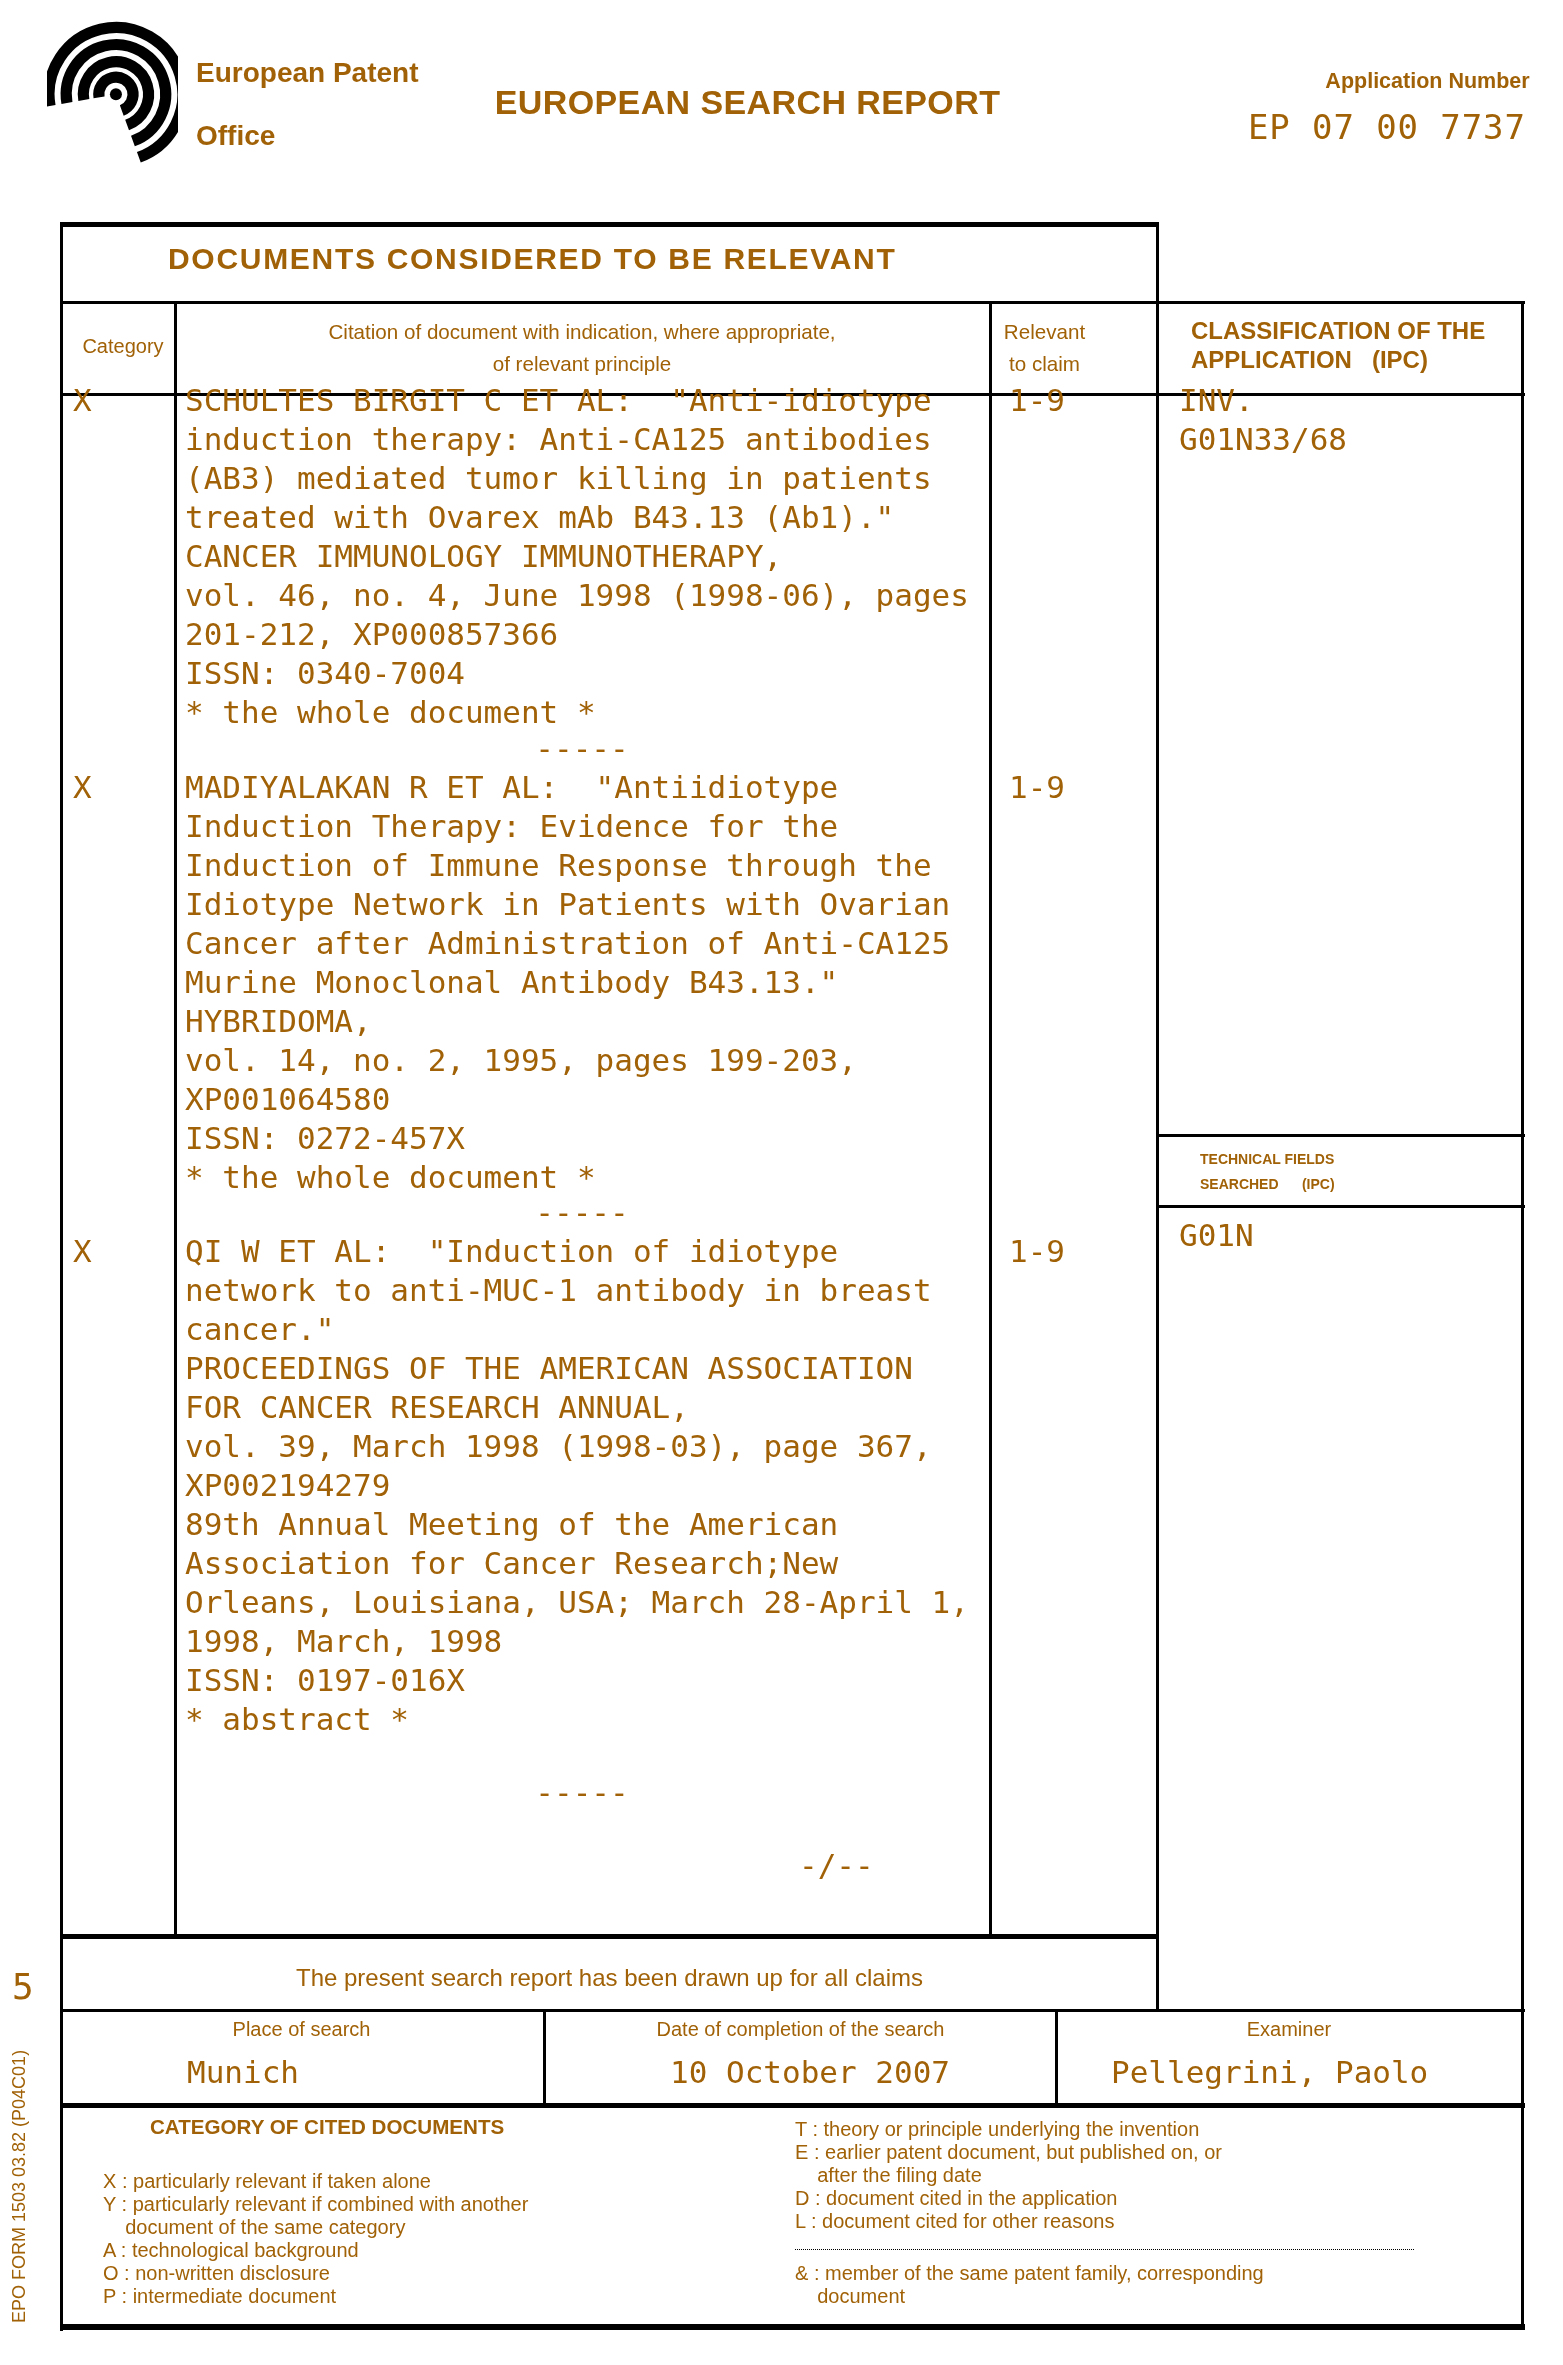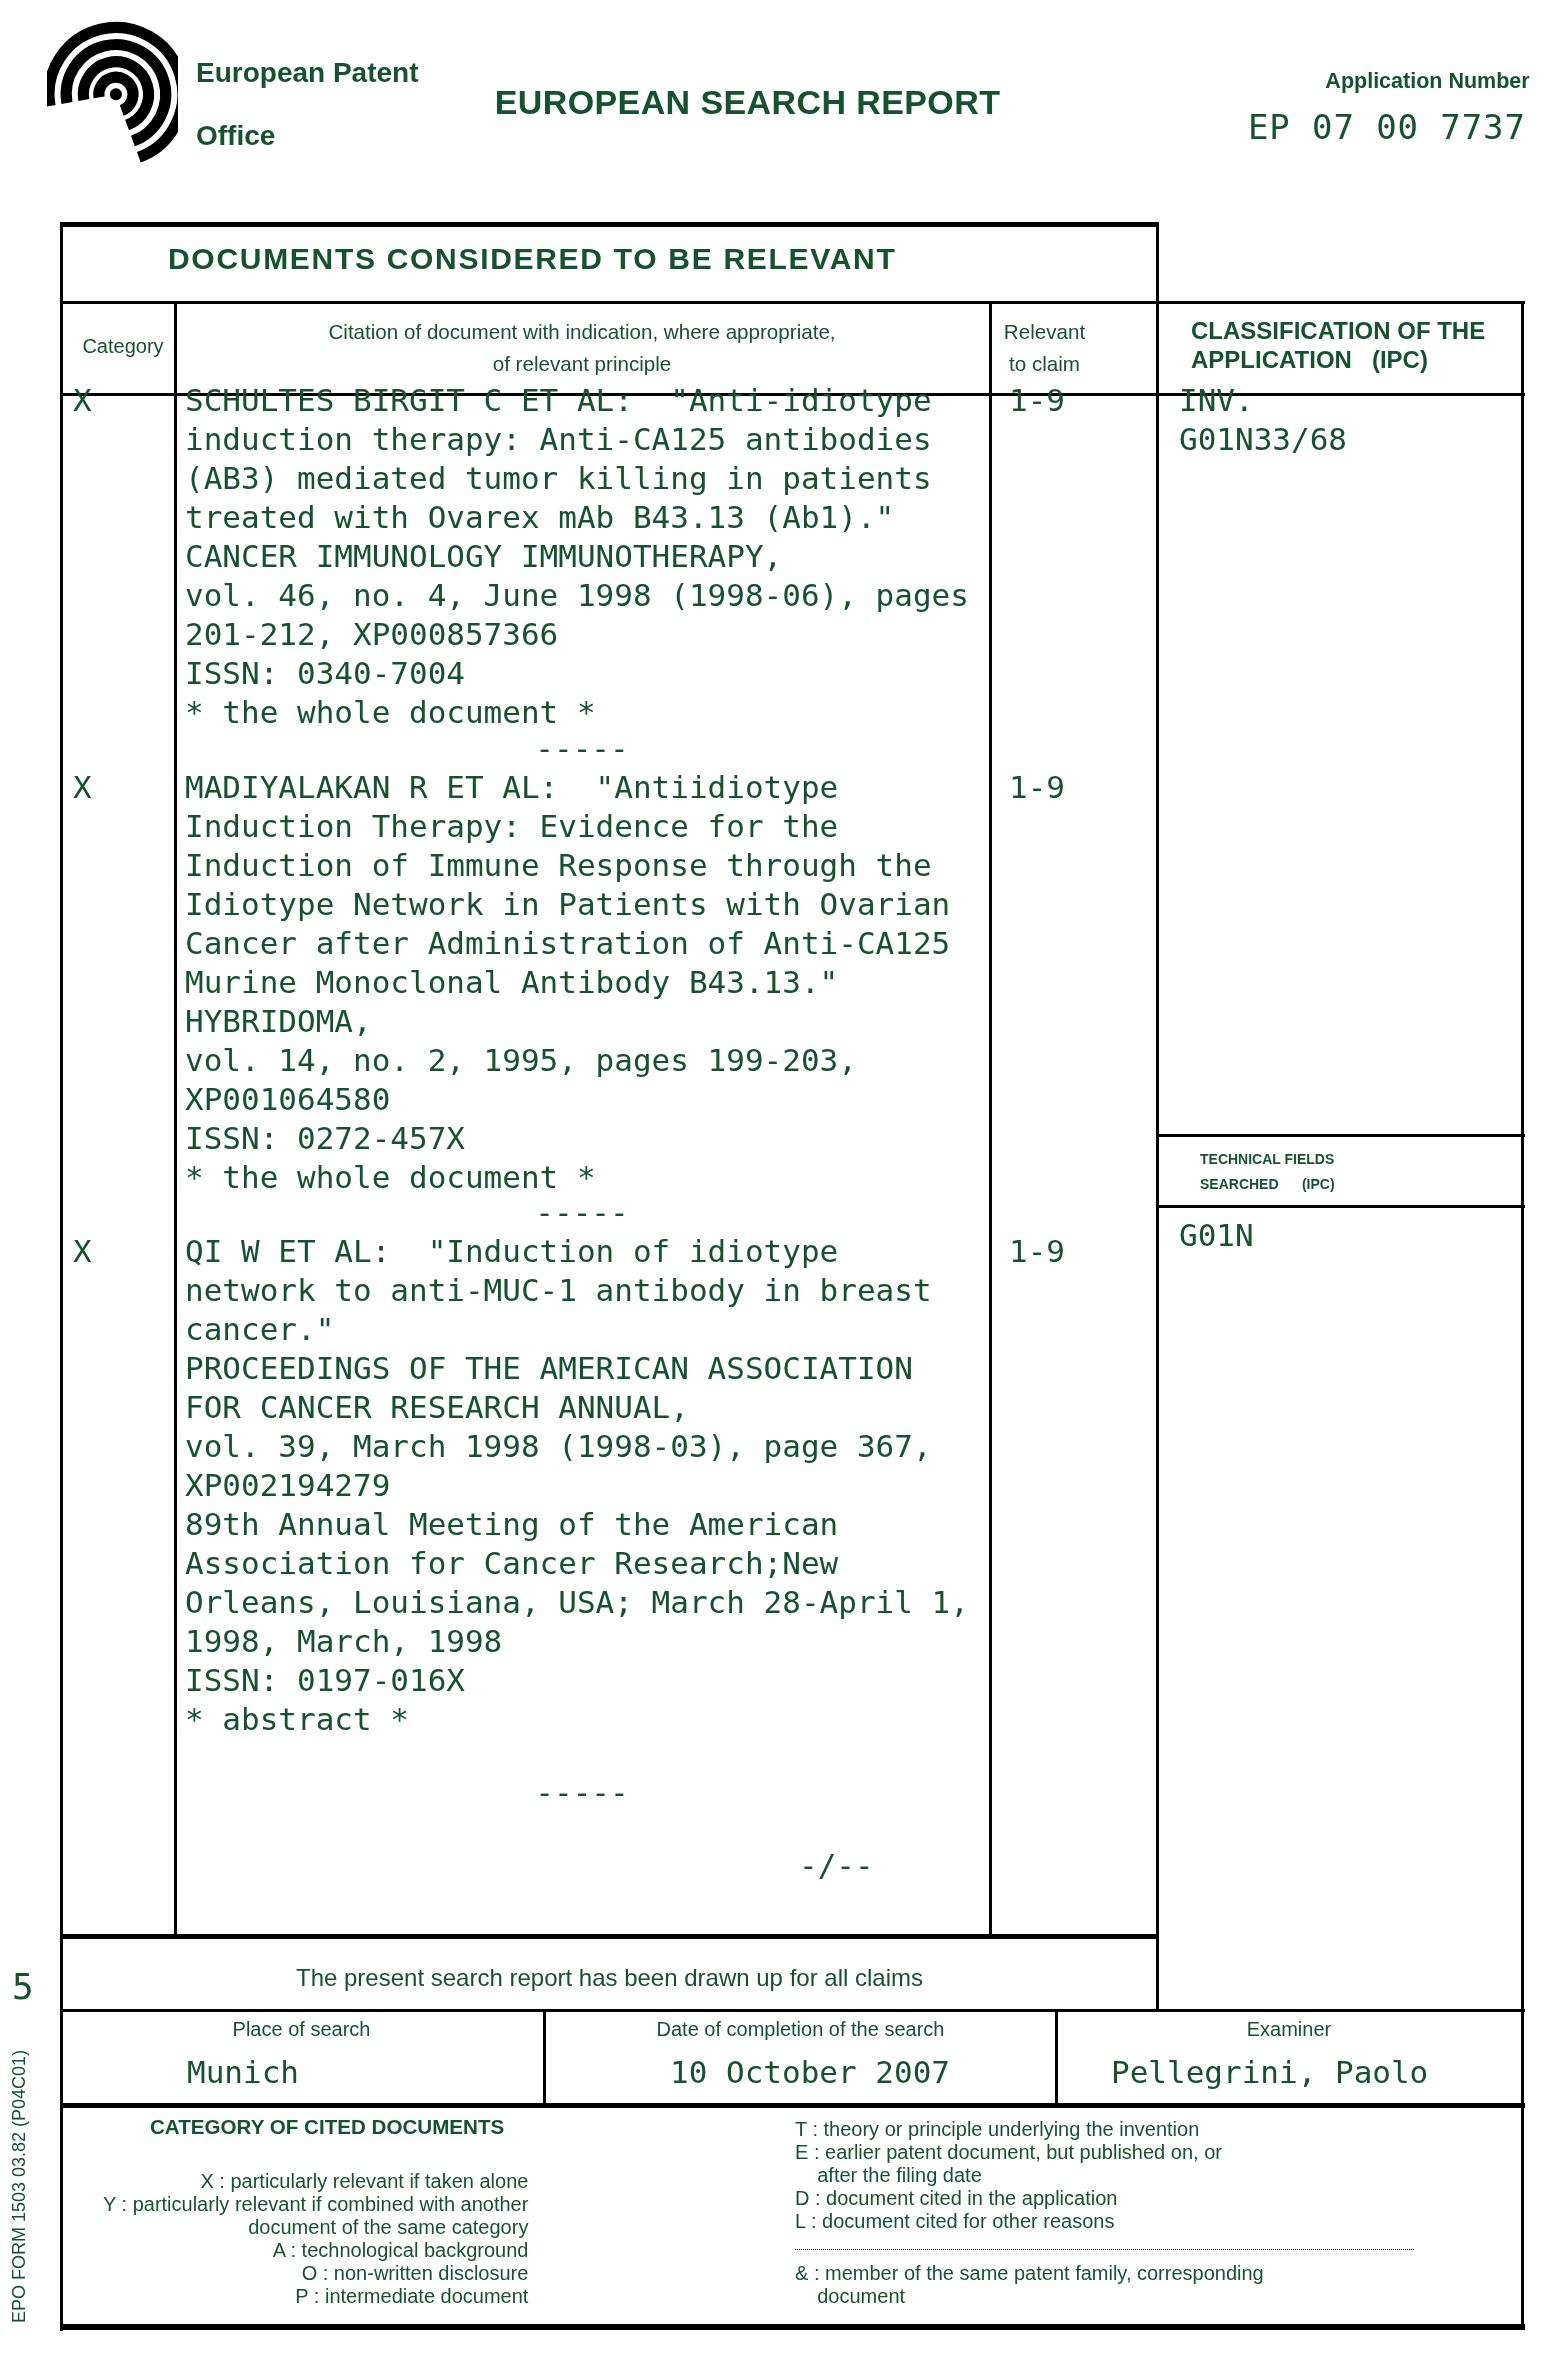--- a/index.html
+++ b/index.html
@@ -1,16 +1,16 @@
 <!DOCTYPE html>
 <html style="font-size:13.8px"><head>
 <meta charset="utf-8">
 <style>
   html,body{margin:0;padding:0;background:#e8e8e8;}
-  #page{position:relative;width:1564px;height:2366px;background:#ffffff;color:#14532d;overflow:hidden;}
+  #page{position:relative;width:1564px;height:2366px;background:#ffffff;color:#a16207;overflow:hidden;}
   .abs{position:absolute;}
   .sans{font-family:"Liberation Sans",sans-serif;}
   .mono{font-family:"DejaVu Sans Mono",monospace;font-size:31px;line-height:39px;white-space:pre;}
   .bold{font-weight:bold;}
   .center{text-align:center;}
   .pre{white-space:pre;}
   .hline,.vline{background:#000;}
   .label{font-family:"Liberation Sans",sans-serif;font-size:20px;}
   .legend-block{font-family:"Liberation Sans",sans-serif;font-size:20px;line-height:23px;white-space:pre;}
 </style>
@@ -121,21 +121,21 @@
 
   <div class="abs label center" style="left:60px;top:2018px;width:483px;">Place of search</div>
   <div class="abs label center" style="left:546px;top:2018px;width:509px;">Date of completion of the search</div>
   <div class="abs label center" style="left:1057px;top:2018px;width:464px;">Examiner</div>
 
   <div class="abs mono" style="left:187px;top:2053px;">Munich</div>
   <div class="abs mono" style="left:670px;top:2053px;">10 October 2007</div>
   <div class="abs mono" style="left:1111px;top:2053px;">Pellegrini, Paolo</div>
 
   <div class="abs sans bold" style="left:150px;top:2115px;font-size:20.6px;">CATEGORY OF CITED DOCUMENTS</div>
-  <div class="abs legend-block" style="left:103px;top:2170px;text-align:right;">X : particularly relevant if taken alone
+  <div class="abs legend-block" style="left:103px;top:2170px;">X : particularly relevant if taken alone
 Y : particularly relevant if combined with another
     document of the same category
 A : technological background
 O : non-written disclosure
 P : intermediate document</div>
   <div class="abs legend-block" style="left:795px;top:2118px;">T : theory or principle underlying the invention
 E : earlier patent document, but published on, or
     after the filing date
 D : document cited in the application
 L : document cited for other reasons</div>

